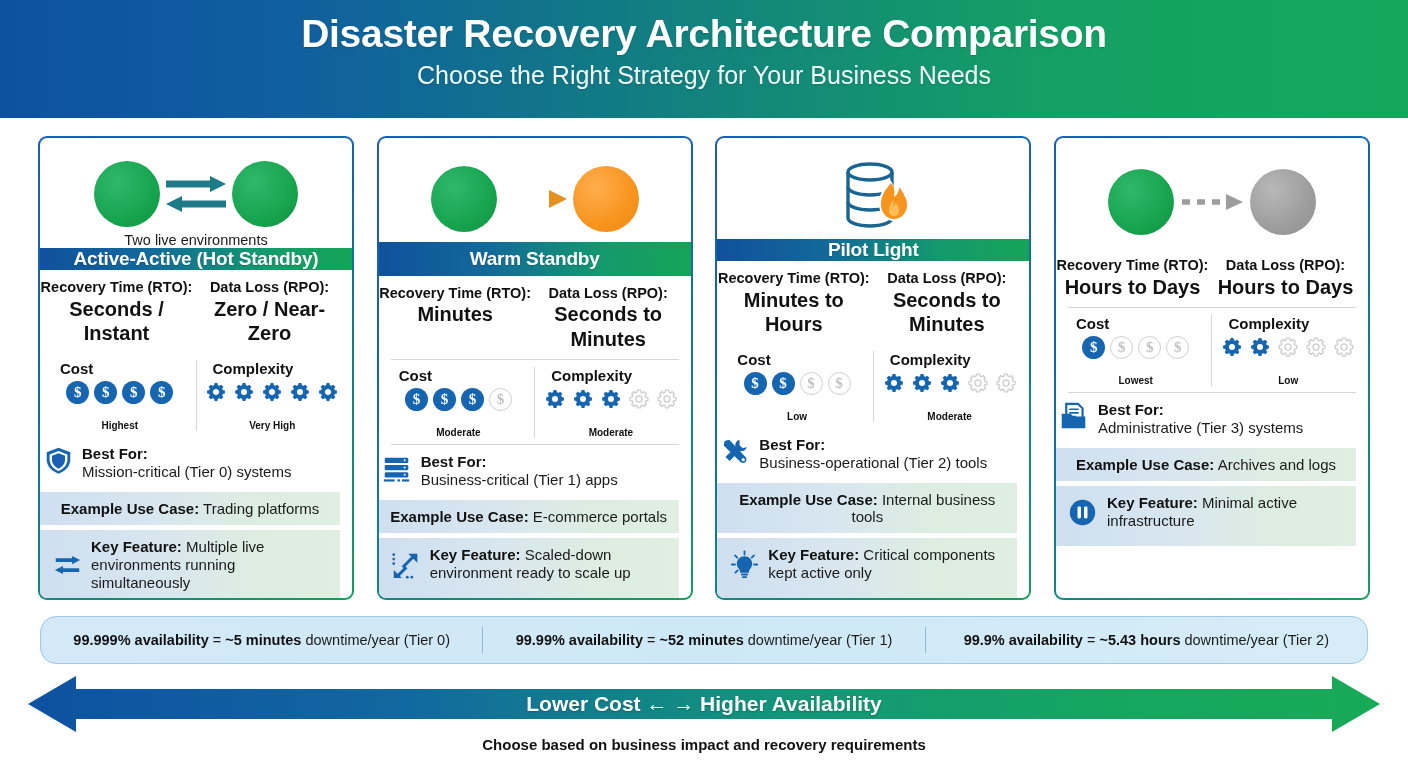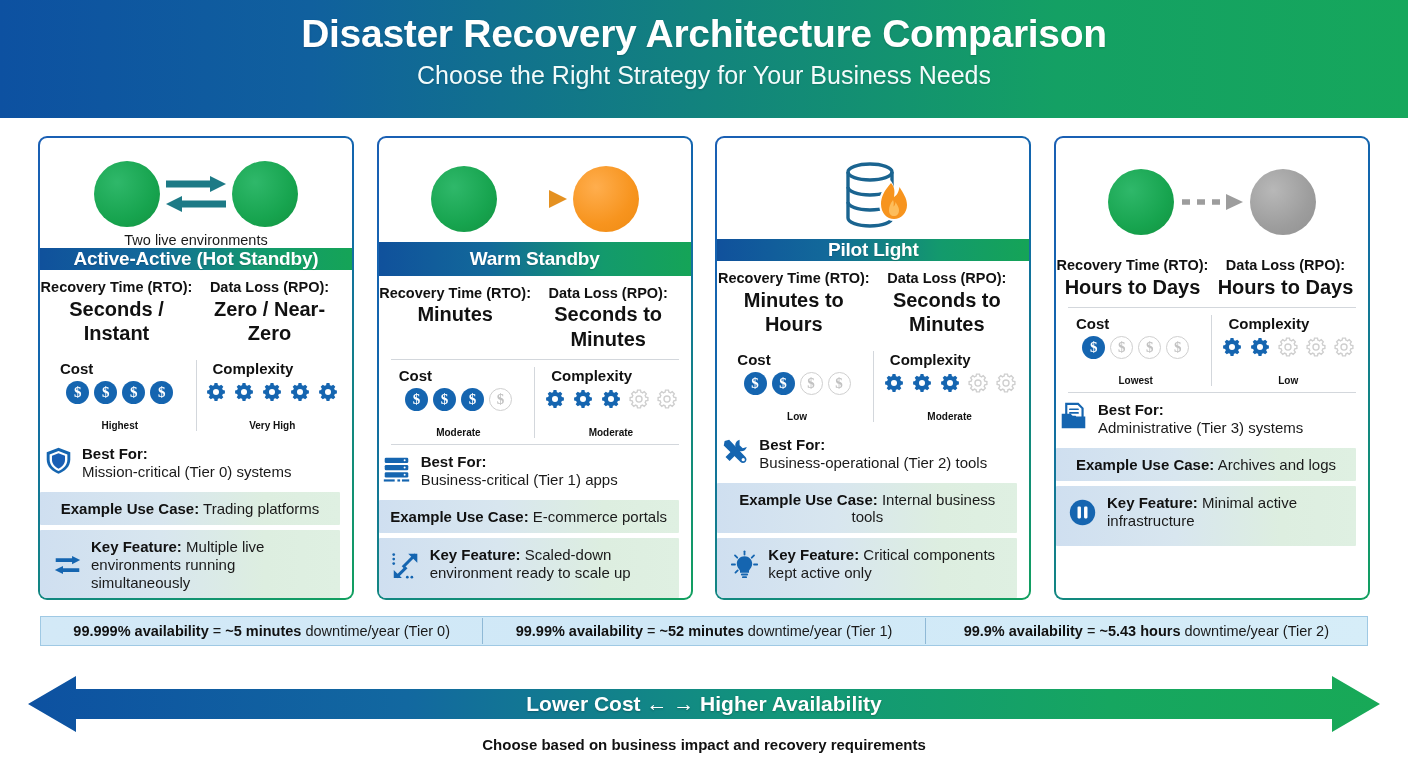--- a/index.html
+++ b/index.html
@@ -104,22 +104,22 @@
   .pill.use{text-align:center;font-size:15px;color:#1a1a1a;}
   .pill.use b{font-weight:bold;color:#111;}
   .pill.key{display:flex;align-items:center;gap:9px;padding:8px 10px 16px 12px;}
   .kf-ico{width:30px;height:30px;flex:0 0 30px;display:flex;align-items:center;justify-content:center;}
   .kf-ico svg{width:29px;height:29px;display:block;}
   .kf-text{font-size:15px;color:#1a1a1a;line-height:1.2;}
   .kf-text b{font-weight:bold;color:#111;}
 
   
   .availbar{
-    position:absolute;left:40px;top:616px;width:1328px;height:30px;box-sizing:border-box;
-    border:1px solid #9fc9e4;border-radius:0;
+    position:absolute;left:40px;top:616px;width:1328px;height:48px;box-sizing:border-box;
+    border:1px solid #9fc9e4;border-radius:16px;
     background:linear-gradient(90deg,#d3e9f7 0%,#cfe8f7 50%,#d6edf8 100%);
     display:flex;align-items:center;
   }
   .avail-item{flex:1;text-align:center;font-size:14.5px;color:#1a1a1a;}
   .avail-item b{font-weight:bold;color:#111;}
   .avail-sep{width:1px;height:26px;background:#8fb9d6;}
 
   
   .arrowbar{position:absolute;left:28px;top:676px;width:1352px;height:56px;}
   .arrowbar svg{display:block;width:1352px;height:56px;}

